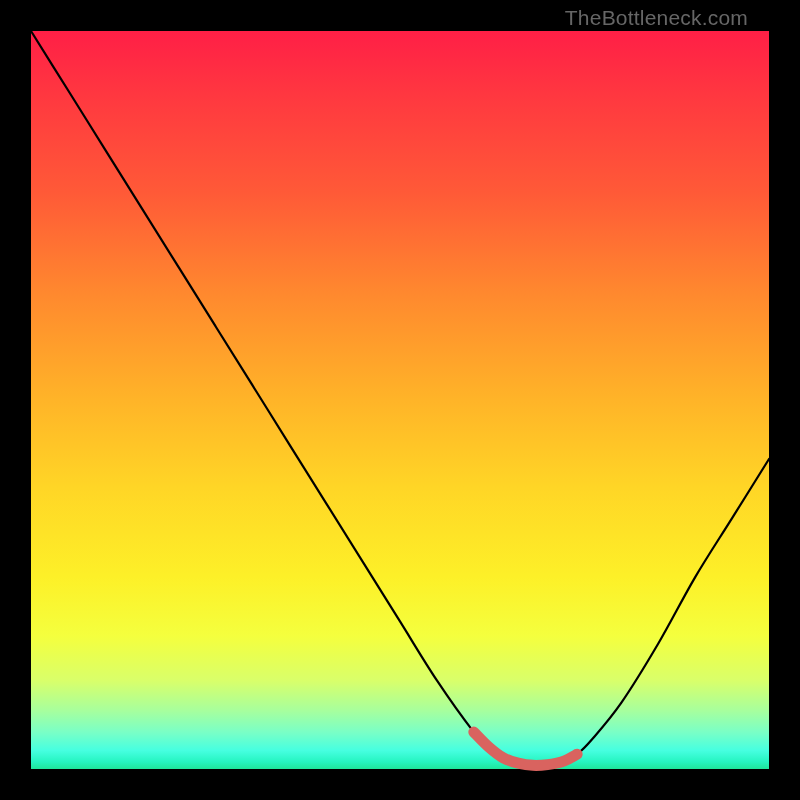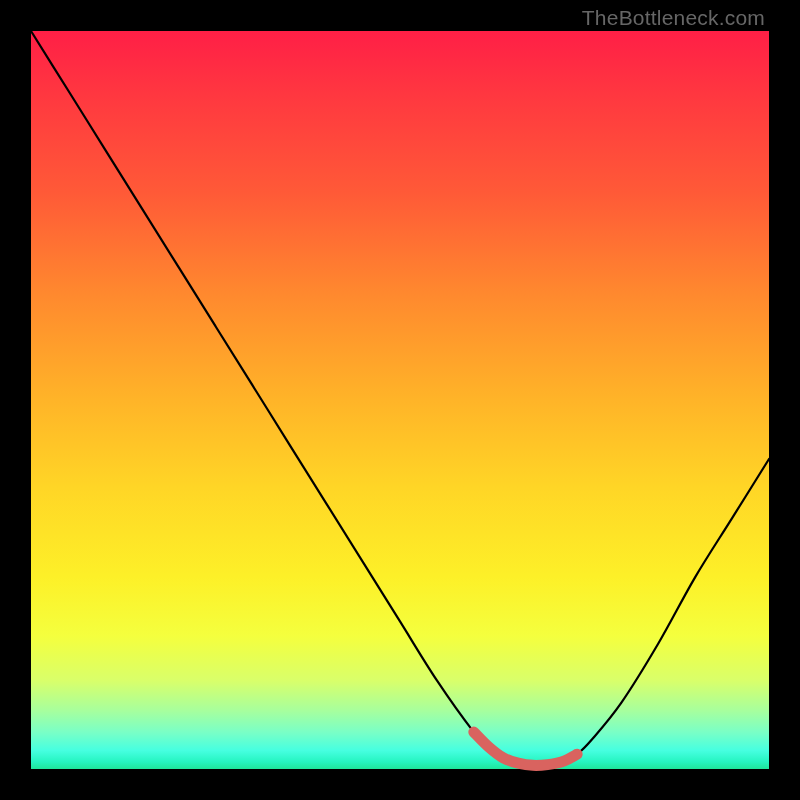--- a/index.html
+++ b/index.html
@@ -9,21 +9,20 @@
     height: 800px;
     background: #000;
     overflow: hidden;
     font-family: Arial, Helvetica, sans-serif;
   }
   .frame {
     position: relative;
     width: 758px;
     height: 800px;
     background: #000;
-    padding-left: 17px;
   }
   .plot {
     position: absolute;
     left: 31px;
     top: 31px;
     width: 738px;
     height: 738px;
     background: linear-gradient(
       to bottom,
       #ff1f46 0%,

